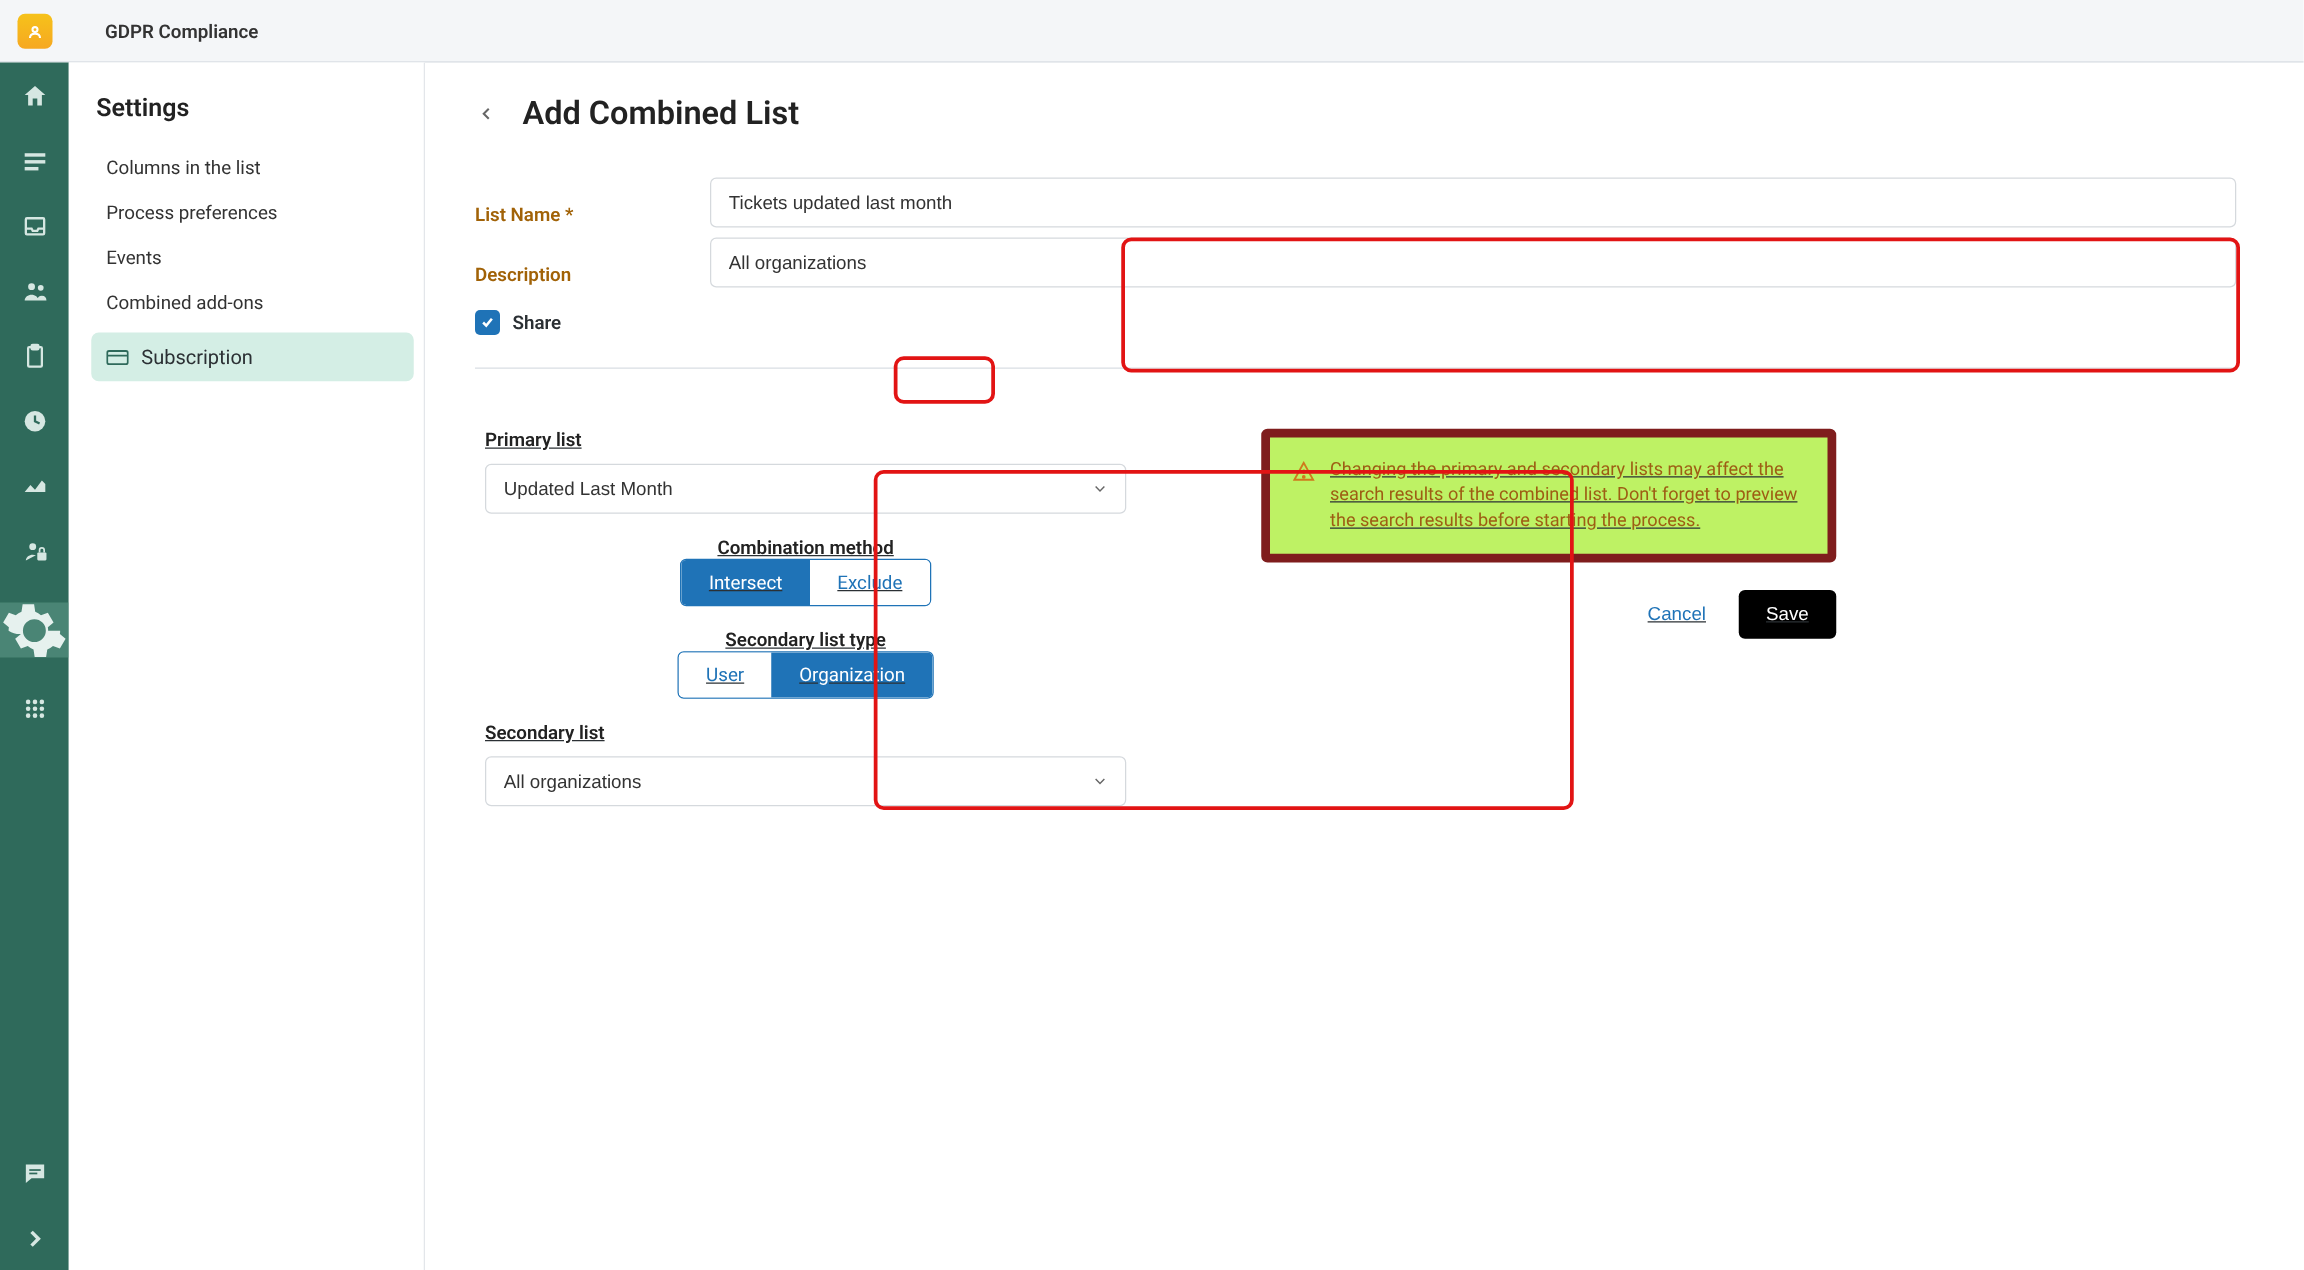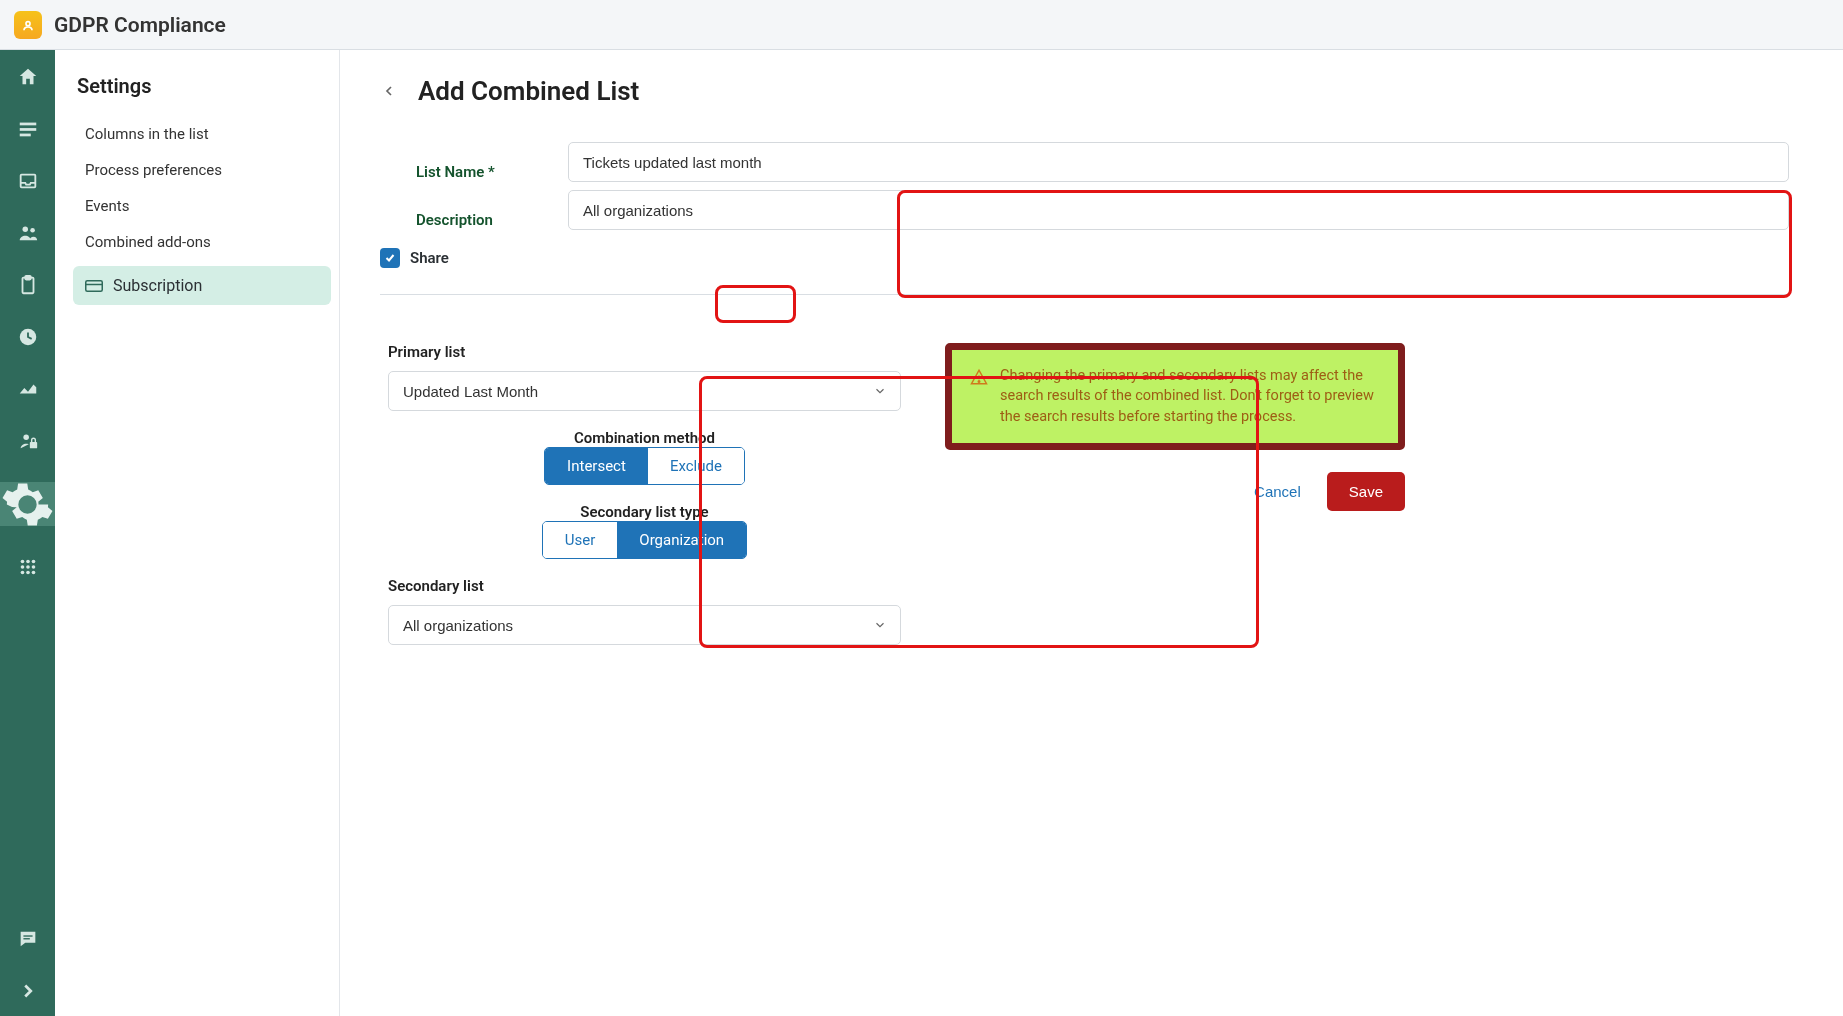--- a/index.html
+++ b/index.html
@@ -2,21 +2,21 @@
 <html><head>
 <meta charset="utf-8">
 <style>
   * { box-sizing: border-box; margin: 0; padding: 0; }
   body { font-family: -apple-system, BlinkMacSystemFont, "Segoe UI", Roboto, sans-serif; color:#2b3034; background:#fff; }
 
   
   .top-header { display:flex; align-items:center; height:50px; background:#f4f6f8; border-bottom:1px solid #d9dee3; padding-left:14px; }
   .top-header .logo { width:28px; height:28px; border-radius:6px; background:linear-gradient(#f6c21a,#f6a821); display:flex; align-items:center; justify-content:center; margin-right:12px;}
   .top-header .logo svg { width:16px; height:16px; }
-  .top-header .title { font-weight:600; color:#333; font-size:21px; }
+  .top-header .title { font-weight:600; color:#333; font-size:15px;margin-left:30px; }
 
   .page { display:flex; height:calc(100vh - 50px); min-height:760px; }
 
   
   .rail { width:55px; background:#2f6a5b; display:flex; flex-direction:column; align-items:center; padding-top:16px; gap:30px; }
   .rail .rail-icon { width:22px; height:22px; color:#d6e7e2; display:flex; align-items:center; justify-content:center; cursor:pointer;}
   .rail .spacer { flex:1; }
   .rail .rail-icon.active { background:#4a8575; width:55px; height:44px; }
 
   
@@ -30,32 +30,32 @@
   .sb-group { margin-bottom:2px; }
 
   
   .main { flex:1; padding:26px 54px 40px 30px; overflow:auto; position:relative;}
   .page-head { display:flex; align-items:center; gap:16px; margin-bottom:30px; margin-left:6px;}
   .back-btn { width:26px; height:26px; display:flex; align-items:center; justify-content:center; color:#666; cursor:pointer; font-size:20px;}
   .page-head h1 { font-size:26px; font-weight:600; color:#222; }
 
   .form-top { display:flex; gap:18px; }
   .labels-col { width:170px; padding-top:12px; margin-left:10px;}
-  .labels-col .lbl { font-weight:600; font-size:15px; color:#14532d; height:48px; display:flex; align-items:center;margin-left:36px; }
+  .labels-col .lbl { font-weight:600; font-size:15px; color:#a16207; height:48px; display:flex; align-items:center; }
   .inputs-col { flex:1; padding-top:6px;}
   .text-input { width:100%; height:40px; border:1px solid #d5d9dd; border-radius:5px; padding:0 14px; font-size:15px; color:#333; margin-bottom:8px;}
 
   .share-row { display:flex; align-items:center; gap:10px; margin-top:4px;}
   .chk { width:20px; height:20px; border-radius:4px; background:#1f73b7; display:flex; align-items:center; justify-content:center;}
   .chk svg { width:12px; height:12px; color:#fff;}
   .share-row span { font-weight:600; font-size:15px; }
 
   hr.sep { border:none; border-top:1px solid #d9dee3; margin:26px 0 26px 10px;}
 
-  .lower { display:flex; gap:28px; align-items:flex-start; margin-left:10px;}
+  .lower { display:flex; gap:92px; align-items:flex-start; margin-left:10px;text-decoration:underline;}
   .left-box { width:537px; padding:10px 16px 22px 8px;}
   .left-box .row-lbl { font-weight:600; font-size:15px; color:#222; margin:12px 0 10px 0;}
   .select { position:relative; }
   .select select { width:100%; height:40px; border:1px solid #d5d9dd; border-radius:5px; padding:0 14px; font-size:15px; color:#333; appearance:none; background:#fff;}
   .select svg { position:absolute; right:14px; top:13px; width:14px; height:14px; color:#666; pointer-events:none;}
   .row-flex { display:flex; align-items:center; justify-content:space-between; margin-top:18px;flex-direction:column;}
 
   .toggle-grp { display:flex; border:1px solid #1f73b7; border-radius:5px; overflow:hidden; }
   .toggle-grp .tg { padding:9px 22px; font-size:15px; color:#1f73b7; background:#fff; cursor:pointer;}
   .toggle-grp .tg.active { background:#1f73b7; color:#fff;}
@@ -63,21 +63,21 @@
   .right-col { flex:1; max-width:460px; margin-top:22px;}
   .info-box { border:1px solid #d5d9dd; border-radius:5px; background:#f8f9fa; padding:16px 18px; display:flex; gap:12px; margin-bottom:14px;}
   .info-box svg { flex-shrink:0; width:18px; height:18px; color:#666; margin-top:2px;}
   .info-box p { font-size:14.5px; color:#555; line-height:1.4;}
   .warn-box { border:7px solid #7f1d1d; background:#bef264; }
   .warn-box svg { color:#cf7a1c; }
   .warn-box p { color:#9d5e14; }
 
   .actions { display:flex; justify-content:flex-end; gap:18px; margin-top:22px;}
   .btn-cancel { background:none; border:none; color:#1f73b7; font-size:15px; cursor:pointer; padding:10px 8px;}
-  .btn-save { background:#b91c1c; color:#fff; border:none; border-radius:5px; font-size:15px; padding:11px 22px; cursor:pointer;}
+  .btn-save { background:#000000; color:#fff; border:none; border-radius:5px; font-size:15px; padding:11px 22px; cursor:pointer;}
 
   
   .hl { position:absolute; border:3px solid #e21414; border-radius:8px; pointer-events:none;}
   .hl1 { top:140px; left:557px; width:895px; height:108px;}
   .hl2 { top:235px; left:375px; width:81px; height:38px;}
   .hl3 { top:326px; left:359px; width:560px; height:272px;}
 
   
   .arrow-layer { position:absolute; inset:0; pointer-events:none; }
 </style>

